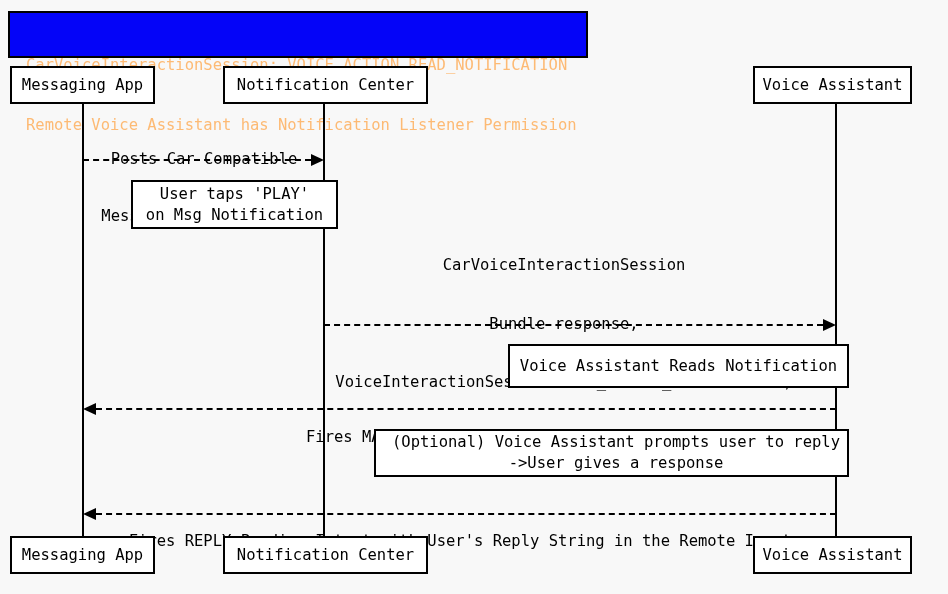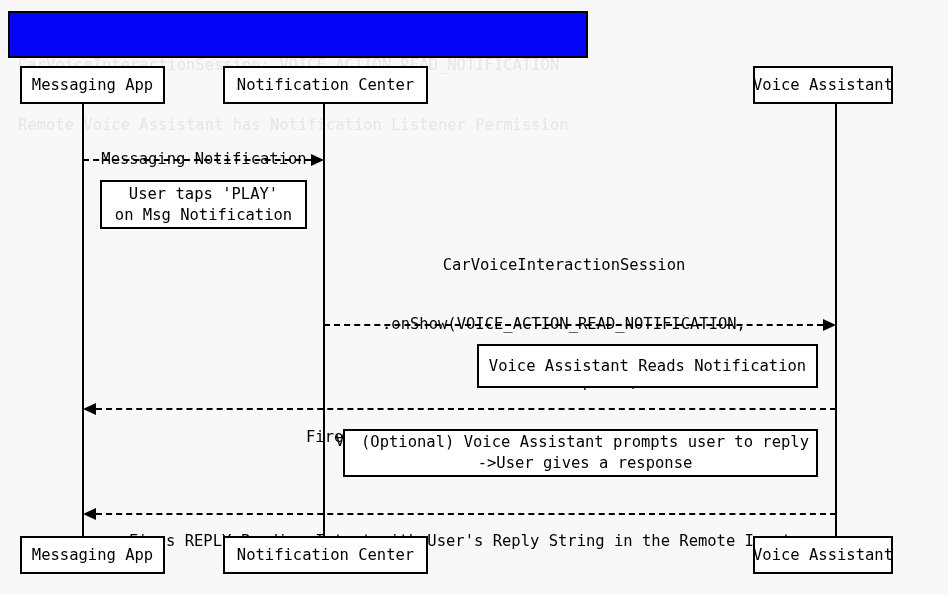--- a/index.html
+++ b/index.html
@@ -19,42 +19,42 @@
   }
   .stage * { box-sizing: border-box; }
 
   
   .title-box {
     position: absolute;
     left: 8px; top: 11px;
     width: 580px; height: 47px;
     background: #0404f8;
     border: 2px solid #000;
-    color: #e5e5e5;
-    padding: 2px 0 0 8px;
+    color: #fdba74;
+    padding: 2px 0 0 16px;
     line-height: 20px;
     white-space: pre;
   }
 
   
   .actor-box {
     position: absolute;
     height: 38px;
     background: #ffffff;
     border: 2px solid #000;
     display: flex;
     align-items: center;
     justify-content: center;
     white-space: pre;
   }
   .row-top    { top: 66px; }
   .row-bottom { top: 536px; }
-  .pos-ma { left: 20px;  width: 145px; text-align: center; }
+  .pos-ma { left: 10px;  width: 145px; text-align: center; }
   .pos-nc { left: 223px; width: 205px; }
-  .pos-va { left: 753px; width: 140px; }
+  .pos-va { left: 753px; width: 159px; }
 
   
   .lifeline {
     position: absolute;
     top: 104px;
     height: 432px;
     width: 2px;
     background: #000;
   }
   .ll-ma { left: 82px; }
@@ -102,20 +102,21 @@
     position: absolute;
     background: #ffffff;
     border: 2px solid #000;
     display: flex;
     flex-direction: column;
     align-items: center;
     justify-content: center;
     text-align: center;
     line-height: 21px;
     white-space: pre;
+    margin-left: 31px;
   }
   .note1 { left: 100px; top: 180px; width: 207px; height: 49px; }
   .note2 { left: 477px; top: 344px; width: 341px; height: 44px; line-height: 22px; }
   .note3 { left: 343px; top: 429px; width: 475px; height: 48px; padding-left: 9px; }
 </style>
 </head>
 <body>
 
 <div class="stage">
 
@@ -132,33 +133,33 @@
   </div>
   <div class="actor-box row-top pos-va">
     <span>Voice Assistant</span>
   </div>
 
   <div class="lifeline ll-ma"></div>
   <div class="lifeline ll-nc"></div>
   <div class="lifeline ll-va"></div>
 
   <div class="msg-label lbl1">
+    <div>Posts Car Compatible</div>
     <div>Messaging Notification</div>
   </div>
   <div class="msg-line line1"></div>
   <div class="head head-right head1"></div>
 
   <div class="note-box note1">
     <div>User taps 'PLAY'</div>
     <div>on Msg Notification</div>
   </div>
 
   <div class="msg-label lbl2">
     <div>CarVoiceInteractionSession</div>
-    <div>.onShow(VOICE_ACTION_READ_NOTIFICATION,</div>
     <div>Bundle response,</div>
     <div>VoiceInteractionSession.SHOW_SOURCE_NOTIFICATION)</div>
   </div>
   <div class="msg-line line2"></div>
   <div class="head head-right head2"></div>
 
   <div class="note-box note2">
     <div>Voice Assistant Reads Notification</div>
   </div>
 

